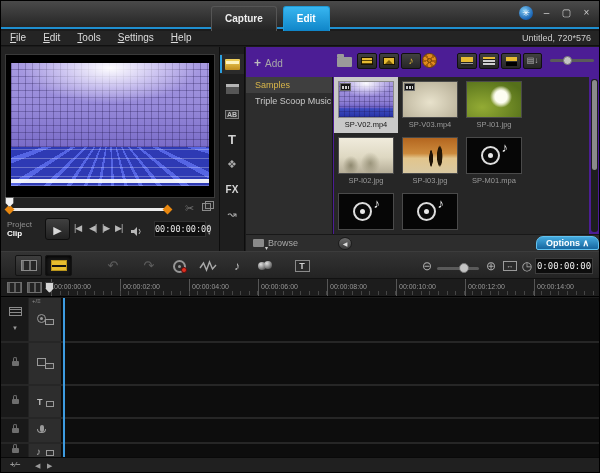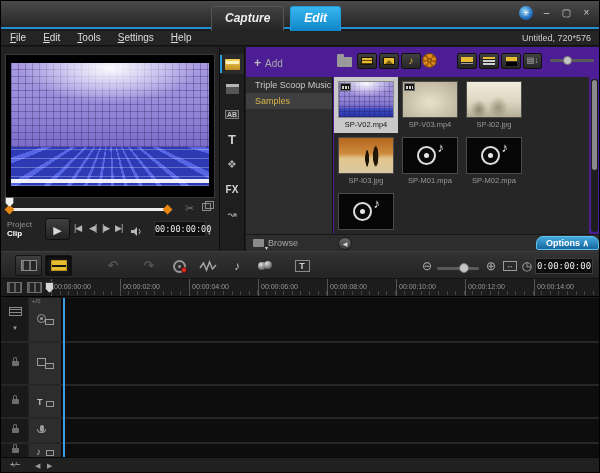--- a/index.html
+++ b/index.html
@@ -8,23 +8,23 @@
     background:#1b1b1b; font-family:"Liberation Sans", sans-serif;
     -webkit-font-smoothing:antialiased; box-sizing:border-box; border:1px solid #000;
   }
   #app *, #app *::before, #app *::after { box-sizing:border-box; }
 
   
   .titlebar { position:absolute; top:0; left:0; right:0; height:28px;
     background:linear-gradient(#4a4a4a,#262626); border-bottom:2px solid #1f8fd0; }
   .app-title { position:absolute; left:10px; top:6px; font-size:13px; color:#fff; letter-spacing:.3px; }
   .tabs { position:absolute; left:210px; top:5px; display:flex; gap:6px; height:25px; }
-  .tab { height:25px; line-height:23px; padding:0 13px; font-size:12px; font-weight:bold; color:#eee;
+  .tab { height:25px; line-height:23px; padding:0 13px; font-size:10px; font-weight:bold; color:#eee;
     background:linear-gradient(#424242,#232323); border:1px solid #555; border-bottom:none;
-    border-radius:3px 3px 0 0;font-style:italic; }
+    border-radius:3px 3px 0 0; }
   .tab.active { background:linear-gradient(#38b6f0,#0f85c8); border-color:#1f9ad6; color:#fff; }
   .win-controls { position:absolute; right:6px; top:5px; display:flex; gap:7px; align-items:center; }
   .guide-icon { width:14px; height:14px; border-radius:50%; color:#fff; font-size:9px; line-height:14px;
     text-align:center; background:radial-gradient(circle at 38% 32%, #7cc8f2, #1a64b4 70%, #0c4486); }
   .win-btn { color:#ccc; font-size:10px; width:13px; text-align:center; line-height:14px; }
 
   
   .menubar { position:absolute; top:30px; left:0; right:0; height:15px; background:#242424; border-bottom:1px solid #101010; }
   .menu-items { position:absolute; left:9px; top:1px; display:flex; gap:17px; font-size:10px; color:#ddd; }
   .menu-item u { text-decoration:underline; }
@@ -357,37 +357,41 @@
           <span class="ic-view3"></span>
         </span>
       <span class="sort-btn">▤↓</span>
       <span class="lib-slider">
           <span class="lib-slider-thumb"></span>
         </span>
     </div>
 
     <div class="sidebar">
       <div id="folders">
+          <div class="folder-row selected">Samples</div>
           <div class="folder-row">Triple Scoop Music</div>
-          <div class="folder-row selected">Samples</div>
         </div>
     </div>
 
     <div class="grid" id="grid">
         <div class="cell selected">
     <div class="thumb t-disco">
             <span class="badge"></span>
           </div>
     <div class="cell-label">SP-V02.mp4</div>
   </div>
         <div class="cell">
     <div class="thumb t-beige">
             <span class="badge"></span>
           </div>
     <div class="cell-label">SP-V03.mp4</div>
+  </div>
+        <div class="cell">
+    <div class="thumb t-dandelion"></div>
+    <div class="cell-label">SP-I01.jpg</div>
   </div>
         <div class="cell">
     <div class="thumb t-fog"></div>
     <div class="cell-label">SP-I02.jpg</div>
   </div>
         <div class="cell">
     <div class="thumb t-desert"></div>
     <div class="cell-label">SP-I03.jpg</div>
   </div>
         <div class="cell">

